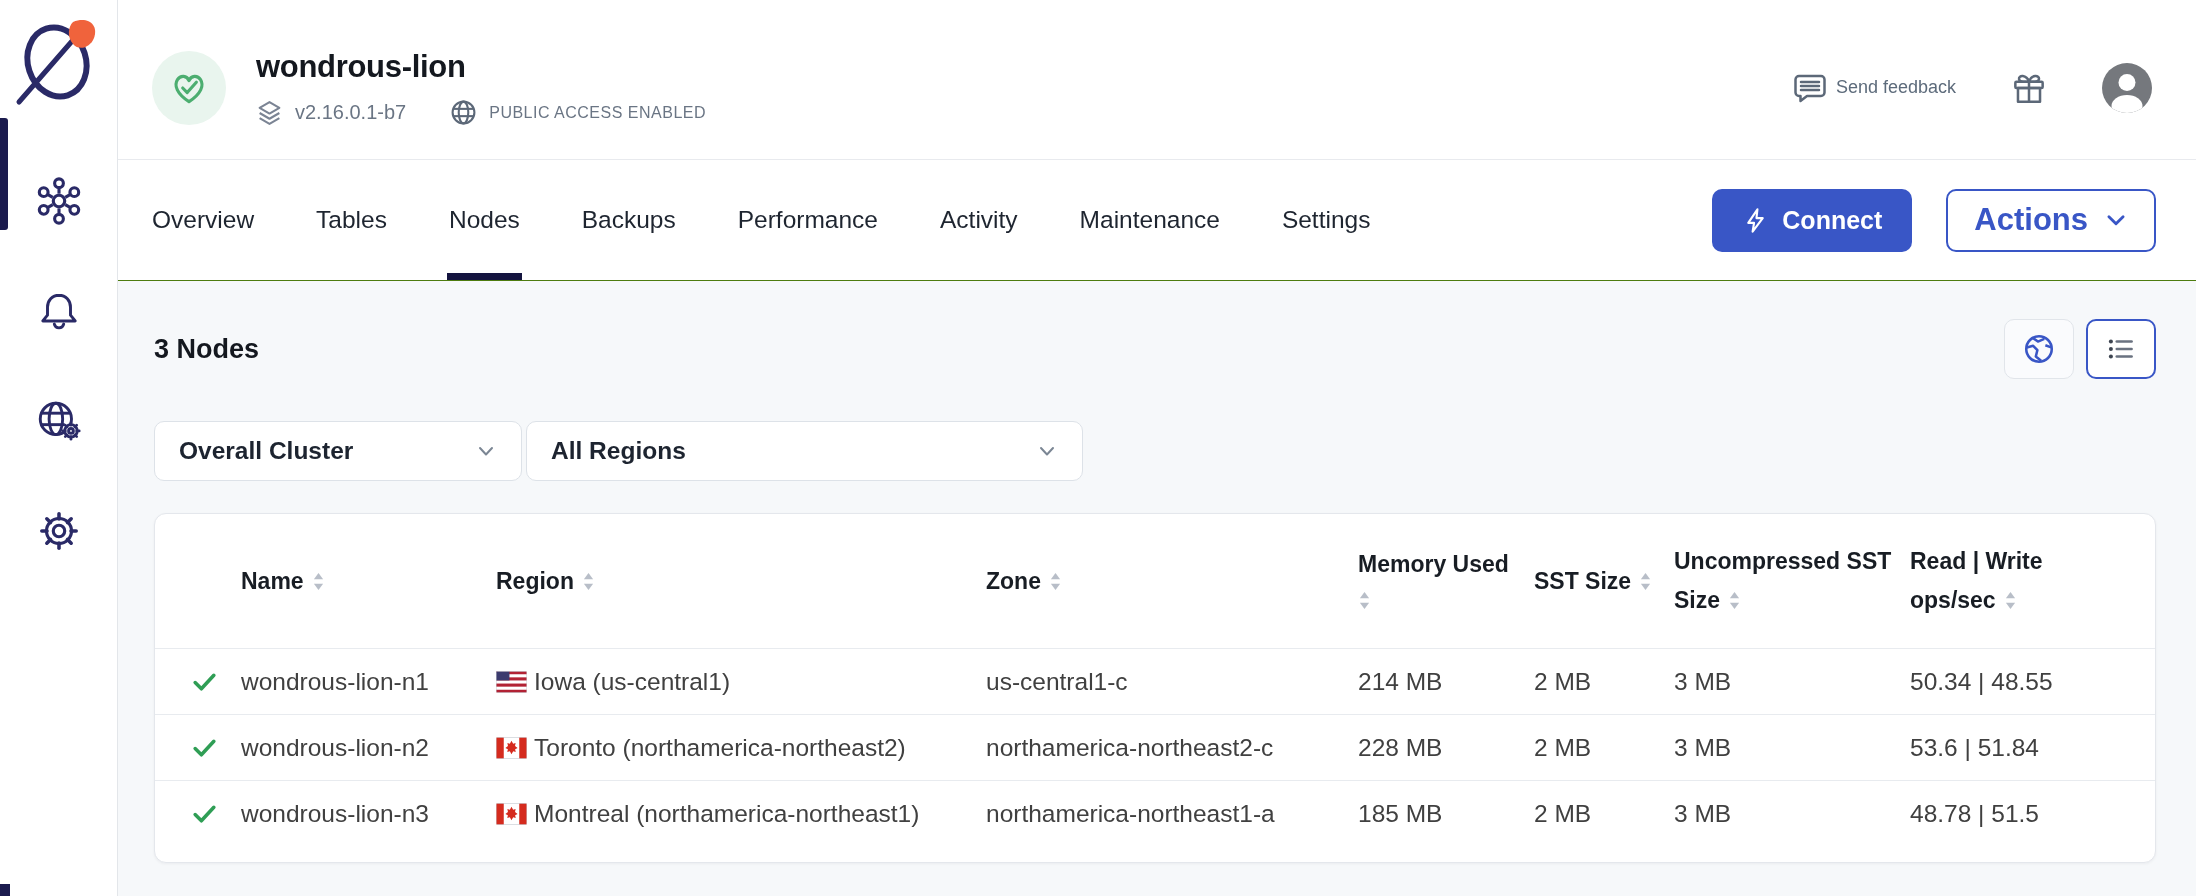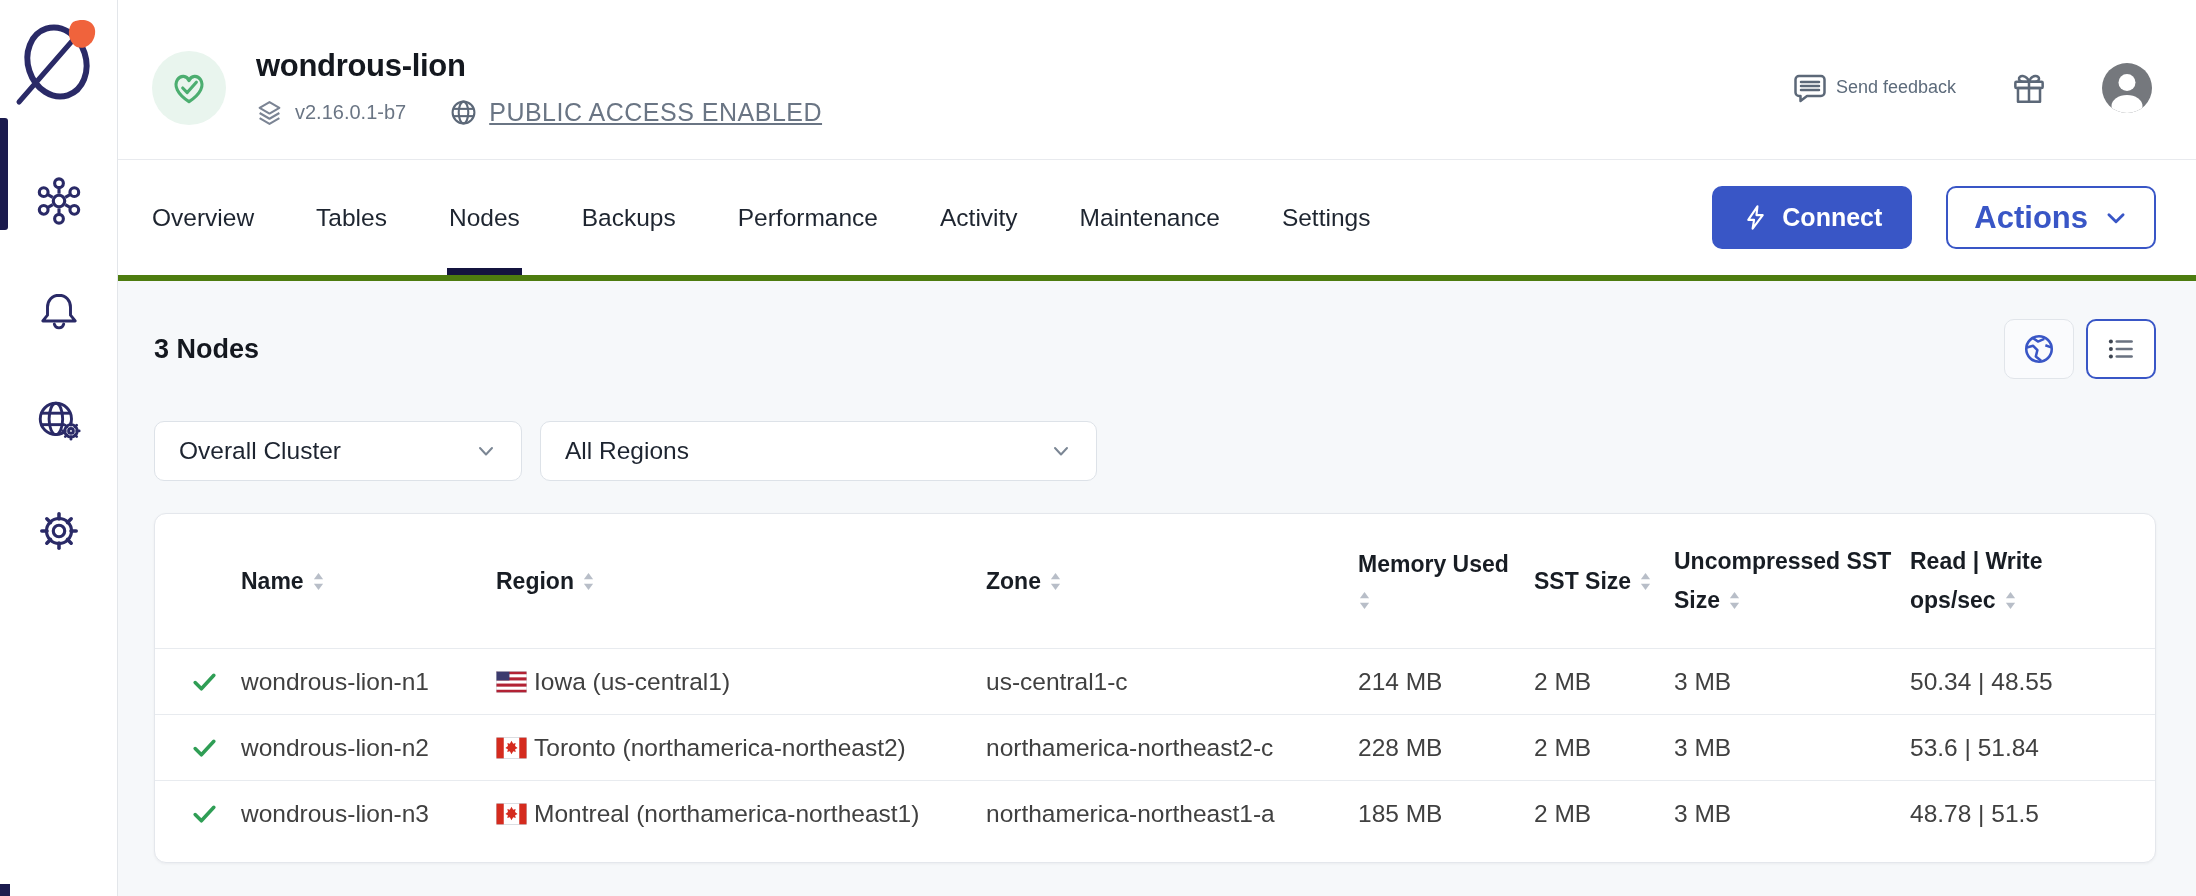--- a/index.html
+++ b/index.html
@@ -18,44 +18,44 @@
 
   
   .main { flex:1; display:flex; flex-direction:column; }
 
   .header { height:160px; display:flex; align-items:center; padding:16px 44px 0 34px; border-bottom:1px solid #e8eaee; background:#fff; }
   .health-badge { width:74px; height:74px; border-radius:50%; background:#e9f5ee; display:flex; align-items:center; justify-content:center; flex:0 0 auto; }
   .title-block { margin-left:30px; display:flex; flex-direction:column; gap:14px; }
   .cluster-title { font-size:31px; font-weight:700; color:#14181f; letter-spacing:-.3px; }
   .meta-row { display:flex; align-items:center; gap:12px; color:#6a7584; font-size:20px; }
   .meta-sep { width:20px; }
-  .access-label { font-size:25px; letter-spacing:.5px; color:#6a7584;text-decoration:underline; }
+  .access-label { font-size:16px; letter-spacing:.5px; color:#6a7584; }
   .header-right { margin-left:auto; display:flex; align-items:center; }
   .feedback { display:flex; align-items:center; gap:6px; color:#5d6b7b; font-size:18px; cursor:pointer; }
   .gift-btn { margin-left:52px; cursor:pointer; display:flex; }
   .avatar { margin-left:52px; width:50px; height:50px; cursor:pointer; display:flex; }
 
-  .tabbar { height:121px; display:flex; align-items:stretch; padding-left:34px; border-bottom:6px solid #4d7c0f; background:#fff; }
+  .tabbar { height:121px; display:flex; align-items:stretch; padding-left:34px; border-bottom:1px solid #4d7c0f; background:#fff; }
   .tabs { display:flex; gap:62px; }
   .tab { display:flex; align-items:center; font-size:24.5px; font-weight:500; color:#1e2530; position:relative; cursor:pointer; white-space:nowrap; }
   .tab.active::after { content:""; position:absolute; left:-2px; right:-2px; bottom:0; height:7px; background:#14143f; }
   .tab-actions { margin-left:auto; display:flex; align-items:center; gap:34px; padding-right:40px; }
   .btn-connect { display:flex; align-items:center; gap:13px; height:63px; padding:0 30px; background:#3956c6; color:#fff;
     border:none; border-radius:10px; font-size:25px; font-weight:600; font-family:inherit; cursor:pointer; }
   .btn-actions { display:flex; align-items:center; gap:16px; height:63px; padding:0 26px; background:#fff; color:#3956c6;
     border:2px solid #3956c6; border-radius:10px; font-size:31px; font-weight:700; font-family:inherit; cursor:pointer; }
 
   .content { flex:1; background:#f6f8fa; padding:38px 40px 9px 36px; }
   .content-head { display:flex; align-items:center; }
   .page-heading { font-size:27px; font-weight:800; color:#14181f; }
   .view-toggles { margin-left:auto; display:flex; gap:12px; }
   .toggle-btn { width:70px; height:60px; border-radius:10px; display:flex; align-items:center; justify-content:center; cursor:pointer; background:#fafbfd; border:1.5px solid #e1e5ea; }
   .toggle-btn.selected { background:#fff; border:2.5px solid #3956c6; }
 
-  .filters { display:flex; gap:18px; margin-top:42px; }
+  .filters { display:flex; gap:4px; margin-top:42px;font-weight:bold; }
   .select { height:60px; background:#fff; border:1px solid #dde2e8; border-radius:10px; display:flex; align-items:center;
     padding:0 24px; font-size:24.5px; color:#1d2430; cursor:pointer; }
   .select .sel-label { flex:1; }
   .select-cluster { width:368px; }
   .select-region { width:557px;justify-content:flex-end; }
 
   .card { margin-top:32px; background:#fff; border:1px solid #e4e7ec; border-radius:12px; box-shadow:0 1px 3px rgba(16,24,40,.05); padding-bottom:16px; }
   .trow { display:grid; grid-template-columns:50px 255px 490px 372px 176px 140px 236px 1fr; align-items:center; padding:0 36px; }
   .thead { height:134px; }
   .th { font-size:23px; font-weight:700; color:#181d24; display:flex; flex-direction:column; justify-content:center; gap:12px; cursor:pointer; }

